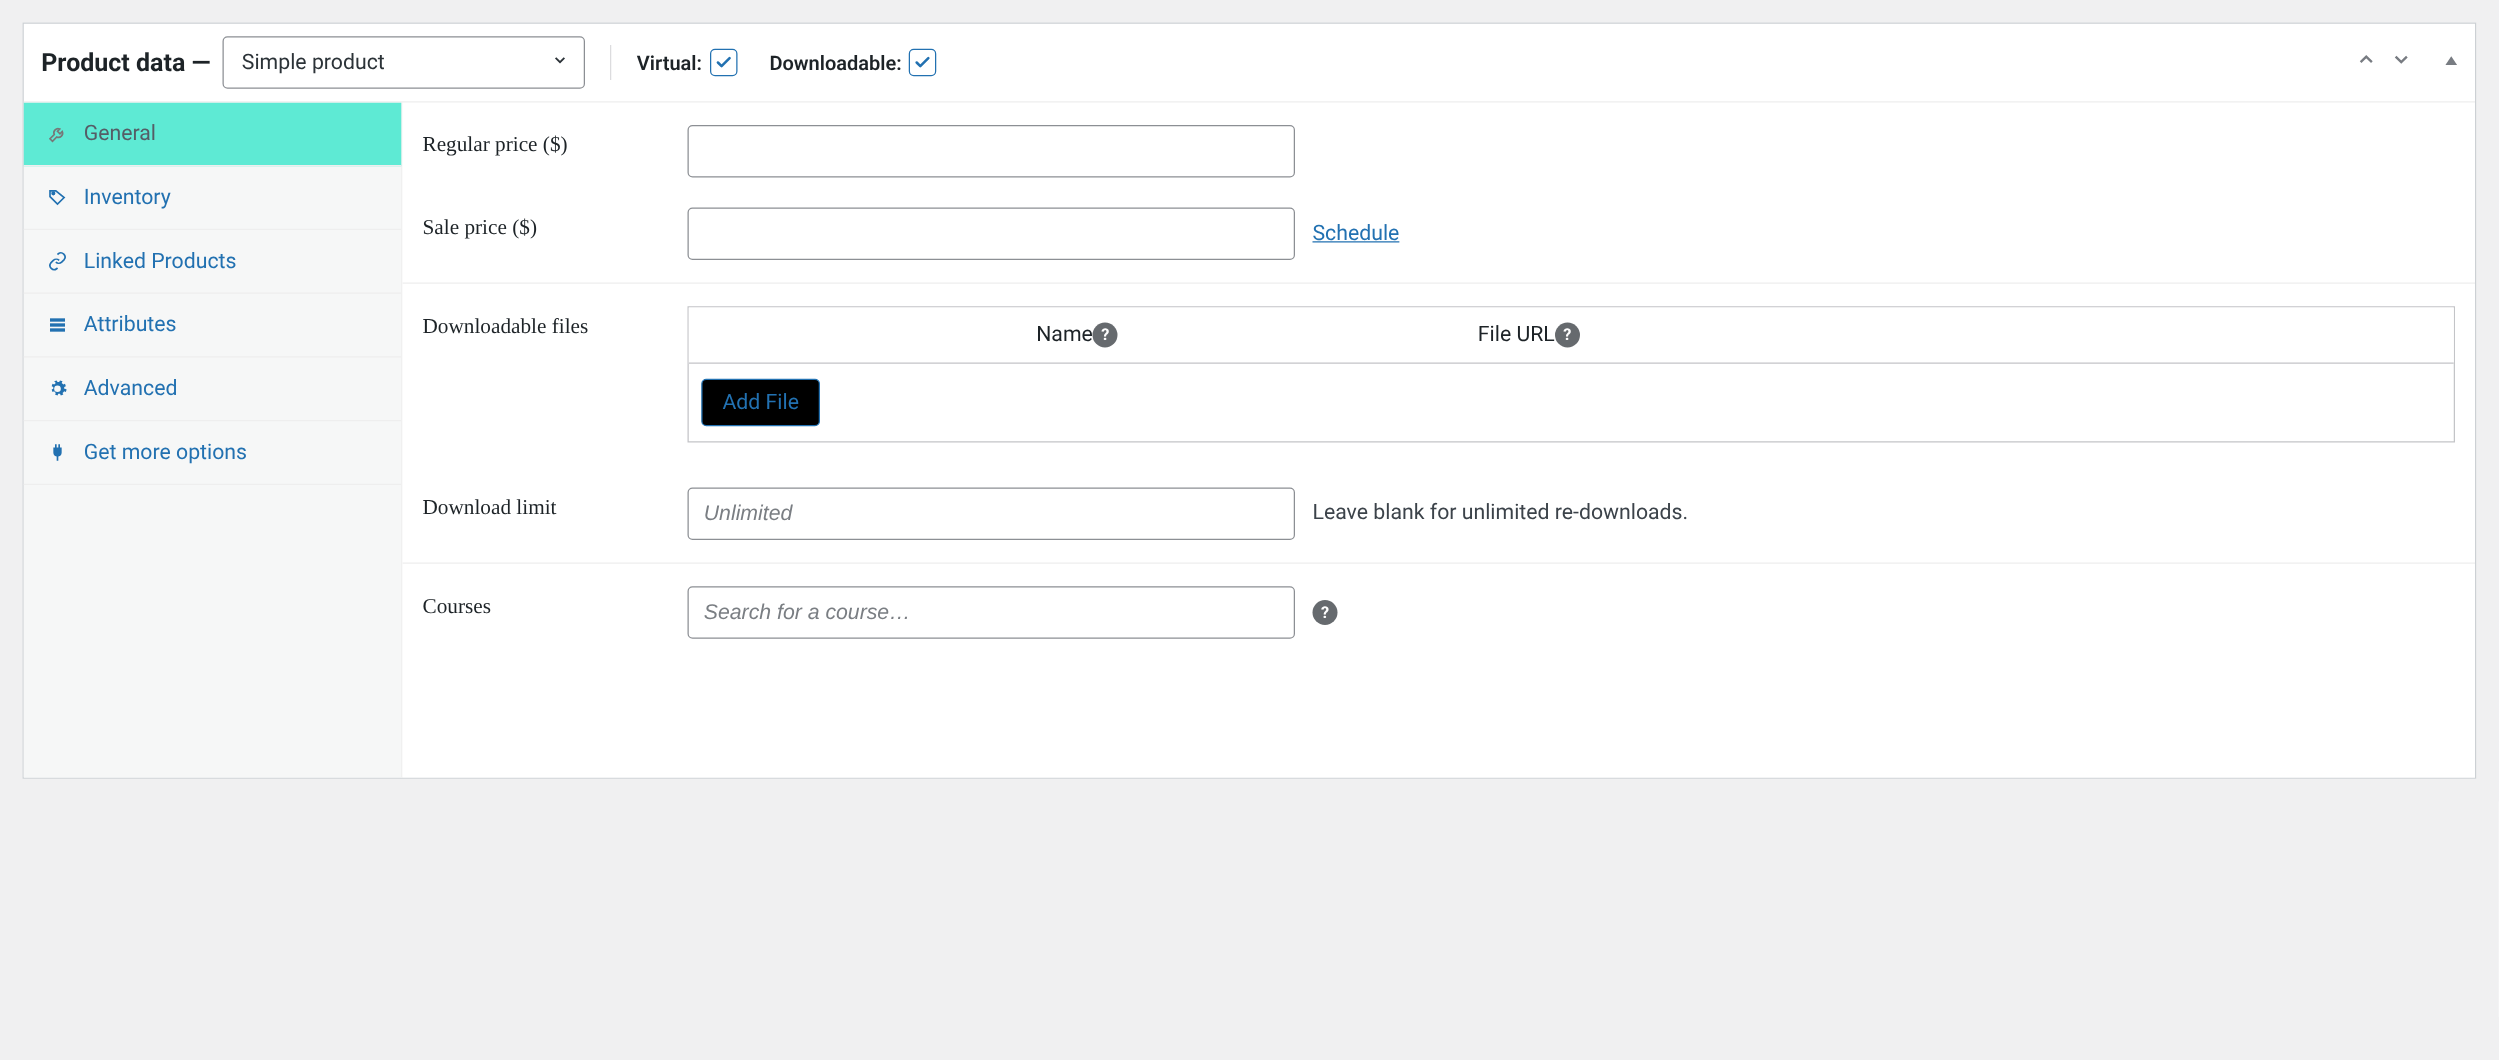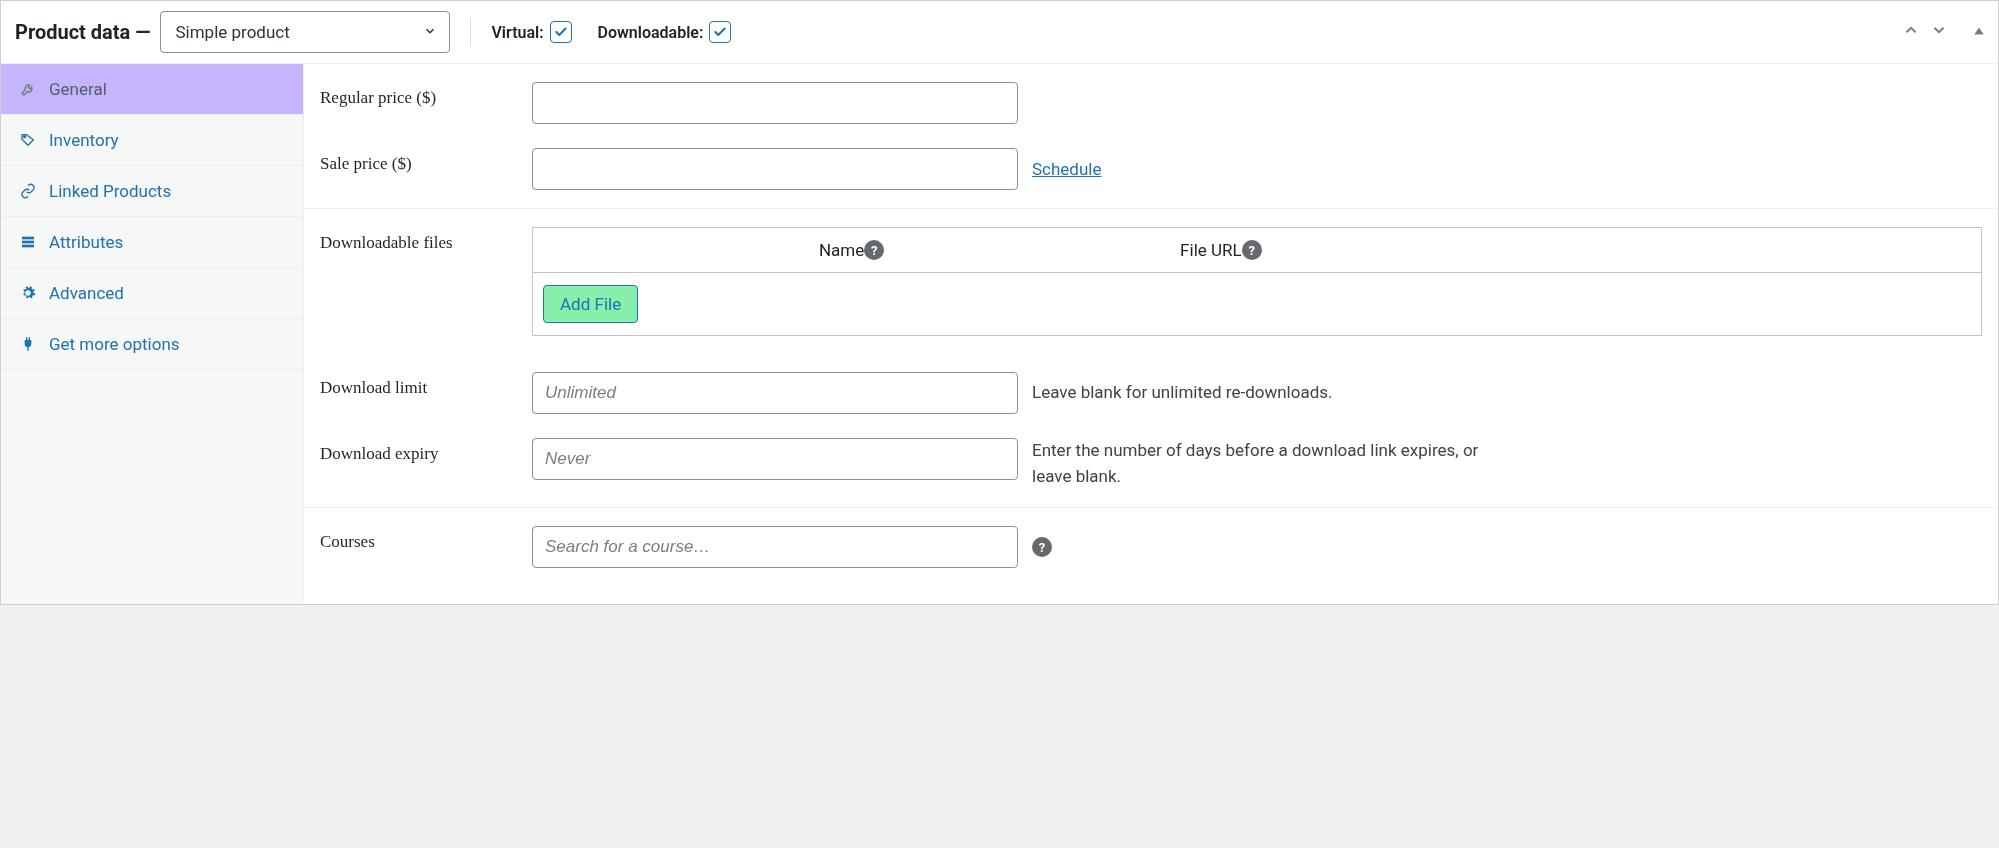--- a/index.html
+++ b/index.html
@@ -5,20 +5,21 @@
   * { box-sizing: border-box; }
   html, body {
     margin: 0;
     padding: 0;
     font-family: -apple-system, BlinkMacSystemFont, "Segoe UI", Roboto, Helvetica, Arial, sans-serif;
     background: #f0f0f1;
     color: #2c3338;
     font-size: 17px;
   }
   .page {
+    padding: 18px;
   }
   .panel {
     background: #fff;
     border: 1px solid #ccd0d4;
   }
 
   
   .panel-head {
     display: flex;
     align-items: center;
@@ -101,21 +102,21 @@
     display: flex;
     align-items: center;
     gap: 12px;
     padding: 15px 18px;
     font-size: 17px;
     color: #2271b1;
     border-bottom: 1px solid #eee;
     cursor: pointer;
   }
   .tab.active {
-    background: #c4b5fd;
+    background: #5eead4;
     color: #555d66;
   }
   .tab .icon { width: 18px; display:flex; align-items:center; justify-content:center; }
 
   .content {
     flex: 1;
     background: #fff;
   }
   .row {
     display: flex;
@@ -184,21 +185,21 @@
   }
   .dl-head-cell.first { flex: 0 0 44%; justify-content: center; }
   .dl-foot {
     padding: 12px 10px;
   }
   .btn-outline {
     display: inline-flex;
     align-items: center;
     border: 1px solid #2271b1;
     color: #2271b1;
-    background: #86efac;
+    background: #000000;
     border-radius: 4px;
     padding: 8px 16px;
     font-size: 17px;
     cursor: pointer;
   }
 
   .help-icon {
     display: inline-flex;
     align-items: center;
     justify-content: center;
@@ -362,27 +363,20 @@
         </div>
 
         <div class="row">
           <div class="row-label">Download limit</div>
           <div class="field-col">
             <input type="text" class="text-input" placeholder="Unlimited" style="">
             <span class="help-text">Leave blank for unlimited re-downloads.</span>
           </div>
         </div>
 
-        <div class="row" style="padding-top:6px;">
-          <div class="row-label">Download expiry</div>
-          <div class="field-col" style="align-items:flex-start;">
-            <input type="text" class="text-input" placeholder="Never" style="">
-            <span class="help-text" style="max-width:470px;">Enter the number of days before a download link expires, or leave blank.</span>
-          </div>
-        </div>
 
         <div class="row divider">
           <div class="row-label">Courses</div>
           <div class="field-col">
             <input type="text" class="text-input" placeholder="Search for a course…" style="">
             <span class="help-icon">?</span>
           </div>
         </div>
 
       </div>

